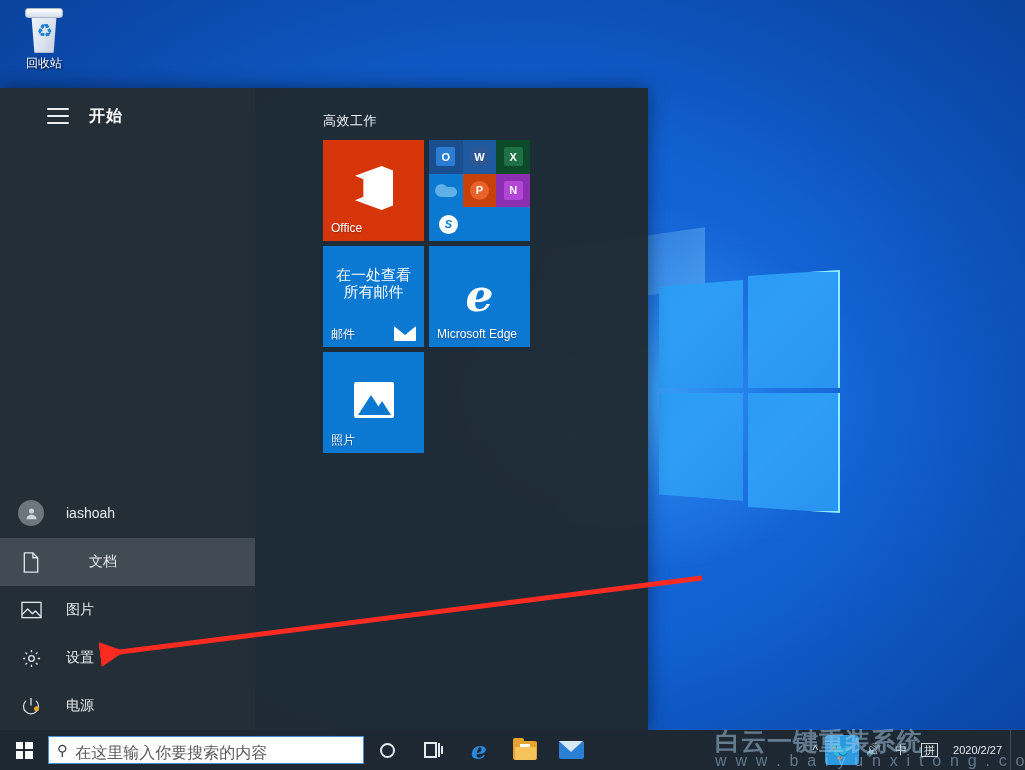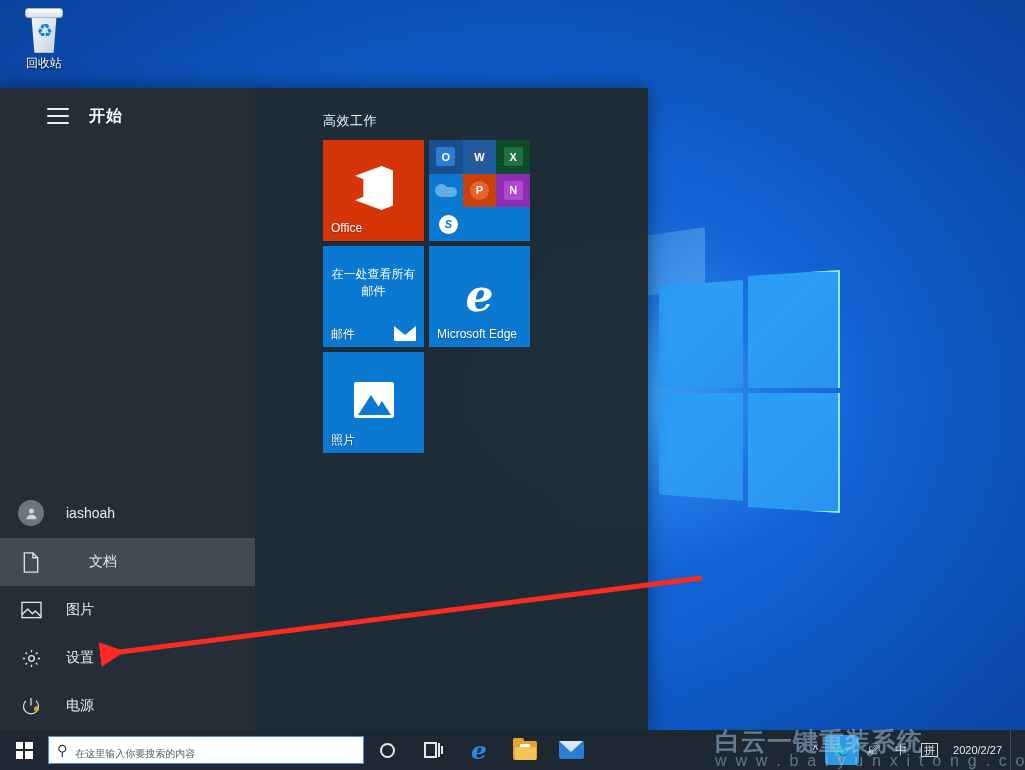--- a/index.html
+++ b/index.html
@@ -147,21 +147,21 @@
   .b-skype   { background:#fff; color:#0b78d1; border-radius:50%; font-style:italic; }
   .cloud { width:21px; height:12px; position:relative; }
   .cloud::before, .cloud::after { content:""; position:absolute; background:#5fb0e8; border-radius:50%; }
   .cloud::before { width:13px; height:13px; left:0; top:0; }
   .cloud::after  { width:17px; height:10px; left:5px; top:3px; border-radius:7px; }
 
   
   #tile-mail { width:101px; height:101px; background:#0b78d1; }
   #tile-mail .headline {
     position:absolute; left:8px; right:8px; top:20px;
-    color:#fff; font-size:12px; line-height:17px; text-align:center;
+    color:#fff; font-size:15px; line-height:17px; text-align:center;
   }
   .env {
     position:absolute; right:8px; bottom:6px; width:22px; height:15px;
     background:#fff; border-radius:1px;
   }
   .env::after {
     content:""; position:absolute; left:0; top:0; width:0; height:0;
     border-left:11px solid transparent; border-right:11px solid transparent;
     border-top:9px solid #0b78d1;
   }
@@ -199,21 +199,21 @@
     background:#1d2833; display:flex; align-items:center;
   }
   #start-btn { width:48px; height:40px; display:flex; align-items:center; justify-content:center; cursor:pointer; }
   .winlogo { width:17px; height:17px; display:grid; grid-template-columns:1fr 1fr; grid-template-rows:1fr 1fr; gap:2px; }
   .winlogo i { background:#fff; display:block; }
   #search-box {
     width:316px; height:28px; background:#fff; border:1px solid #4a8fd4;
     display:flex; align-items:center; padding:0 8px; cursor:text;
   }
   #search-box .mag { color:#3a3a3a; font-size:14px; margin-right:8px; }
-  #search-box .ph { color:#5a5a5a; font-size:10px;margin-top:7px; }
+  #search-box .ph { color:#5a5a5a; font-size:16px;margin-top:7px; }
   .tb-btn { width:46px; height:40px; display:flex; align-items:center; justify-content:center; cursor:pointer; }
   #cortana-ring { width:15px; height:15px; border:2px solid #e6eaee; border-radius:50%; }
   .taskview { width:19px; height:16px; position:relative; }
   .taskview .tvbox { position:absolute; left:0; top:0; width:13px; height:16px; border:2px solid #e6eaee; }
   .taskview .tvline { position:absolute; right:0; width:2px; background:#e6eaee; }
   .edge-tb { font-family:"DejaVu Serif",serif; font-style:italic; font-weight:bold; font-size:25px; color:#2b8ae0; line-height:25px; }
   .folder { width:24px; height:19px; position:relative; }
   .folder .back { position:absolute; inset:0; background:#e8a32c; border-radius:2px; }
   .folder .tab2 { position:absolute; left:0; top:-3px; width:11px; height:5px; background:#e8a32c; border-radius:2px 2px 0 0; }
   .folder .front { position:absolute; left:2px; top:6px; right:1px; bottom:0; background:#f6c25a; border-radius:1px; }

